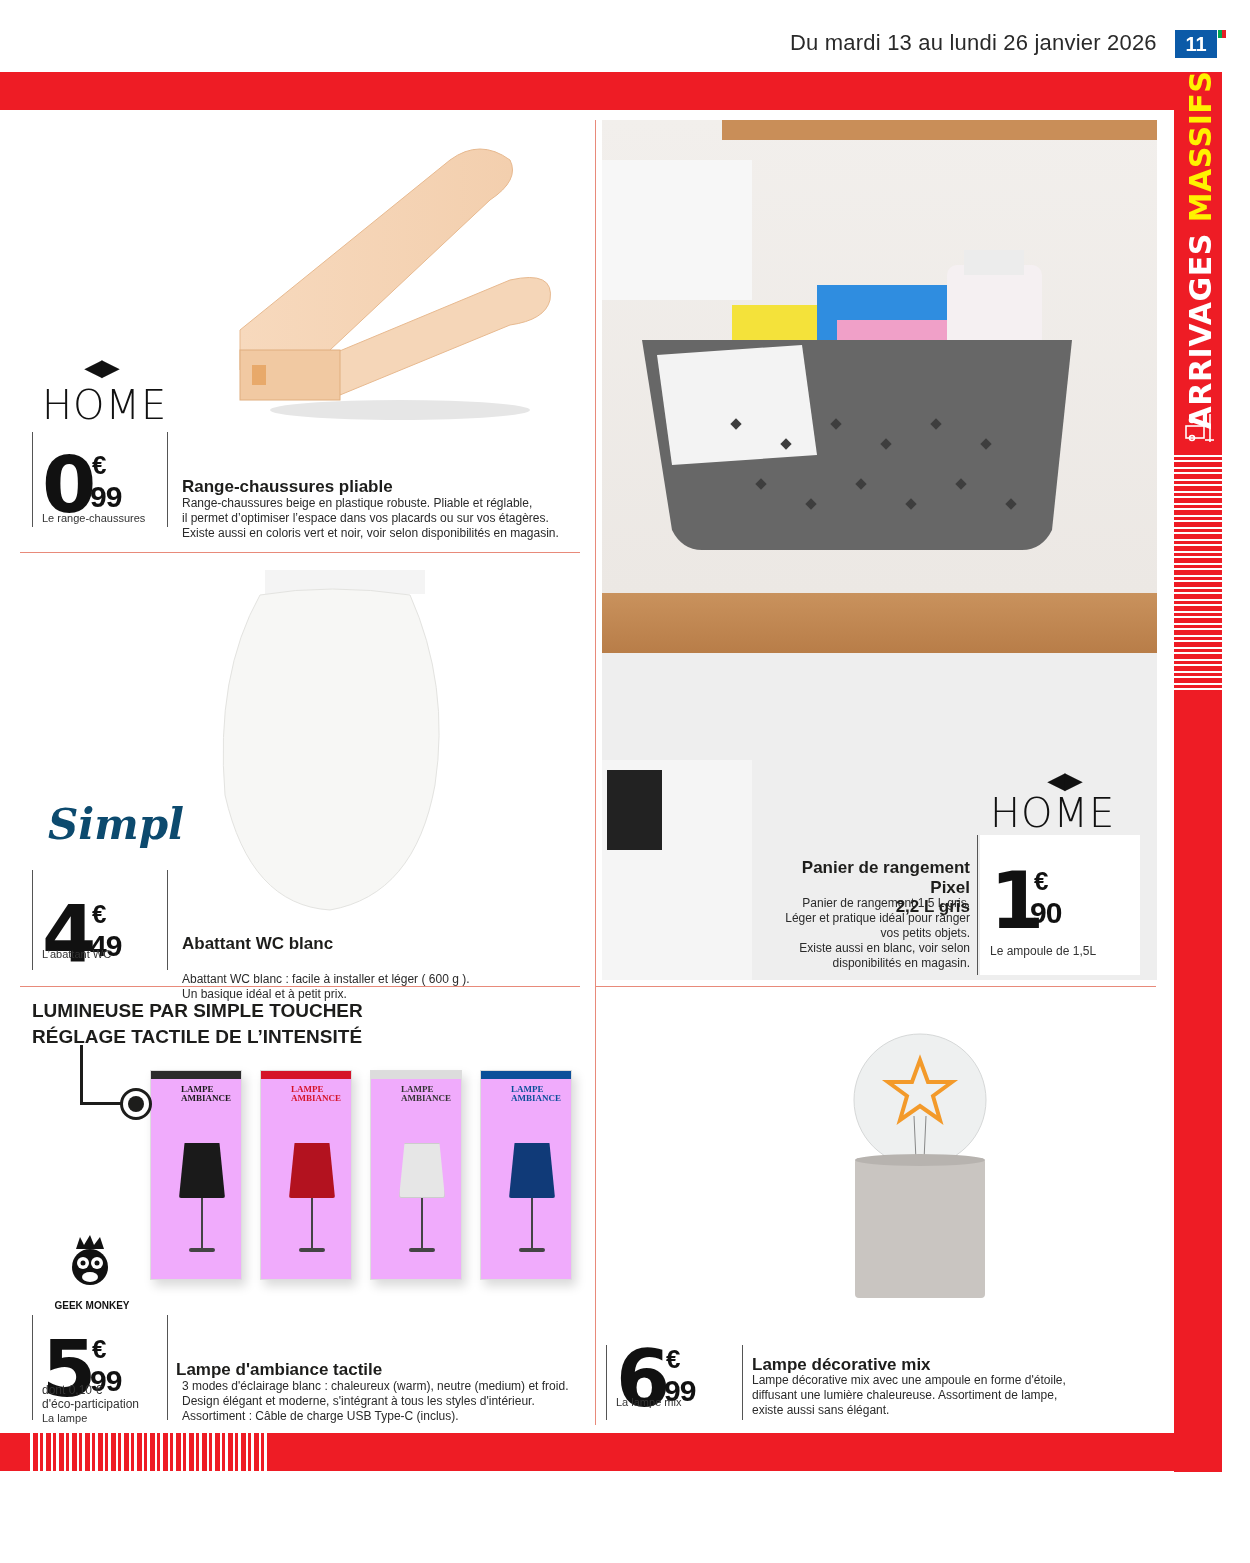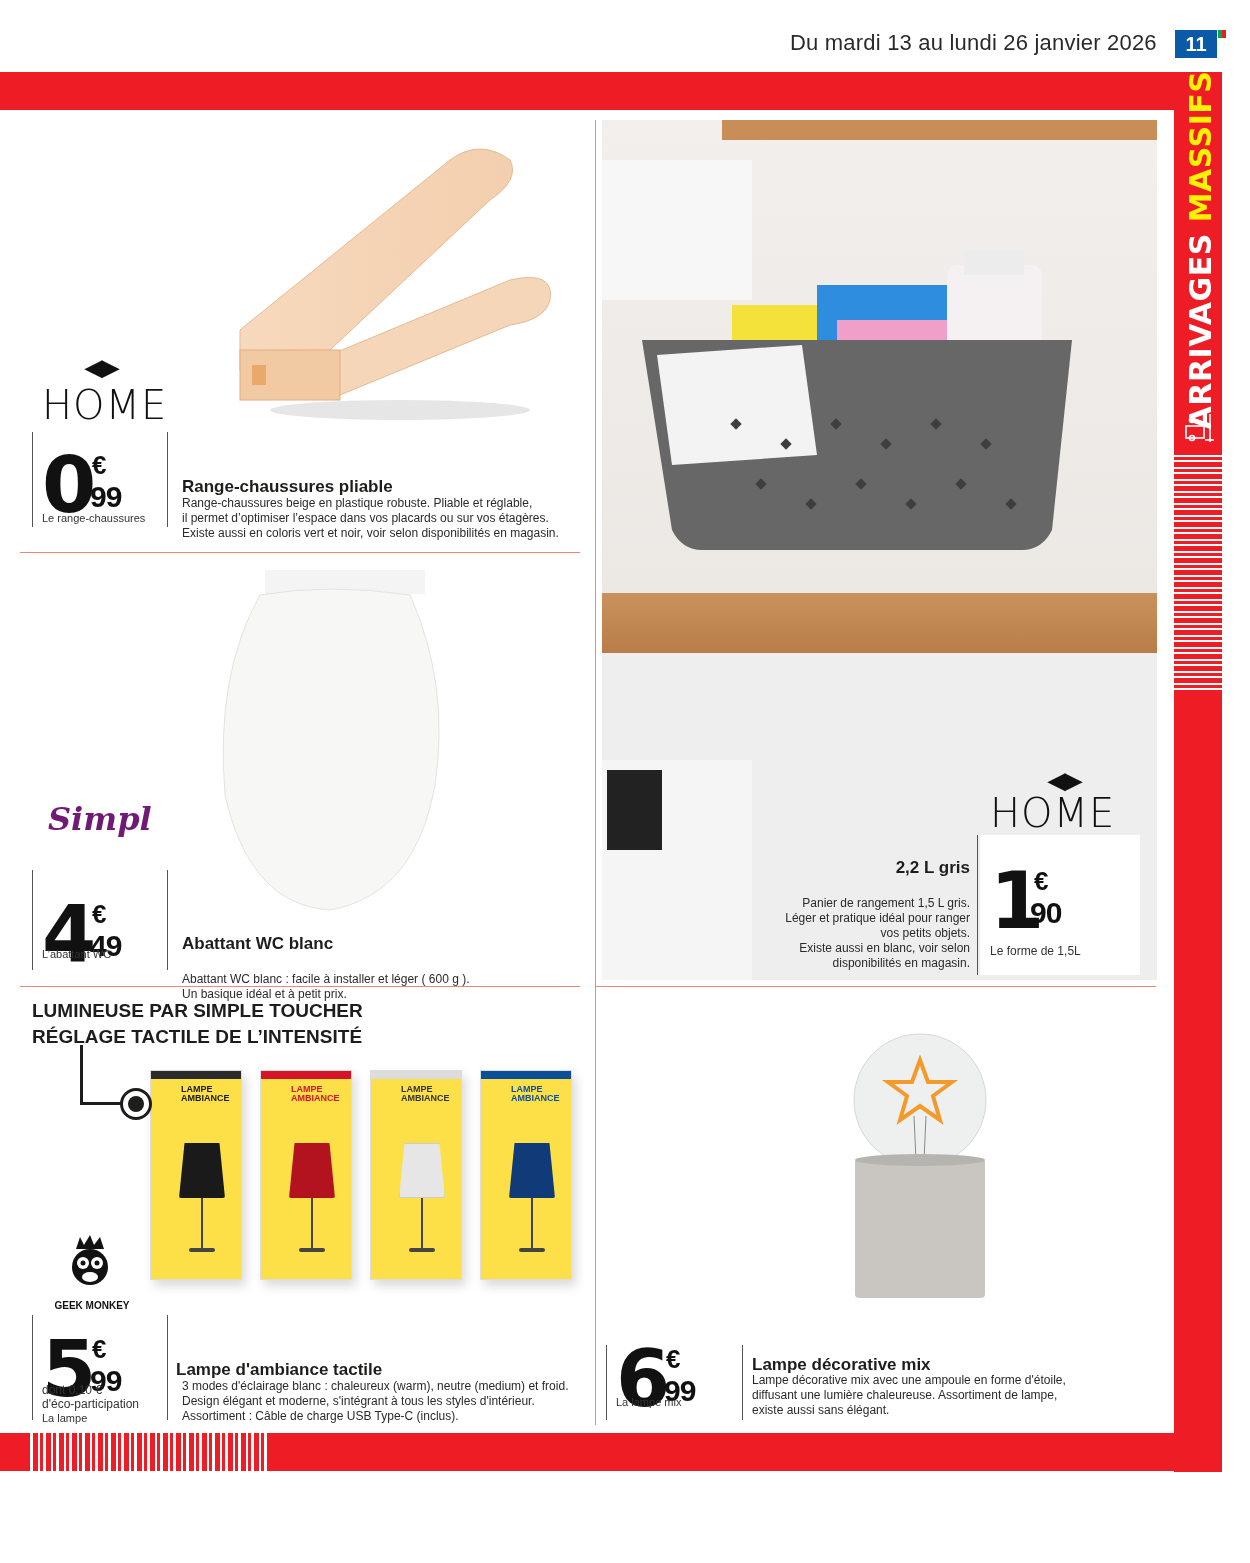--- a/index.html
+++ b/index.html
@@ -25,21 +25,21 @@
   .stripes-h { left: 30px; top: 1433px; width: 240px; height: 38px; background: repeating-linear-gradient(90deg, #ffffff 0 3px, #ee1c25 3px 8px, #ffffff 8px 10px, #ee1c25 10px 13px); }
 
   
   .hline { height: 1px; background: #e88a7a; }
   .vline-red { width: 1px; background: #e88a7a; }
   .vline-gray { width: 1px; background: #555; }
 
   
   .carrefour-mark { font-size: 22px; font-weight: bold; color: #111; text-align: center; }
   .home-logo { font-size: 40px; color: #111; letter-spacing: 1px; font-family: "DejaVu Sans", sans-serif; font-weight: 300; }
-  .simpl-logo { font-family: "DejaVu Serif", serif; font-style: italic; font-size: 32px; color: #701a75; font-weight: bold; }
+  .simpl-logo { font-family: "DejaVu Serif", serif; font-style: italic; font-size: 42px; color: #0c4a6e; font-weight: bold; }
   .geek-text { font-size: 10px; font-weight: bold; color: #111; text-align: center; }
 
   
   .price { position: absolute; }
   .price .int { font-size: 78px; font-weight: 900; line-height: 1; color: #111; font-family: "DejaVu Sans", sans-serif; letter-spacing: -3px; }
   .price .sup { position: absolute; top: 4px; font-size: 26px; font-weight: bold; color: #111; }
   .price .cents { position: absolute; top: 34px; font-size: 30px; font-weight: bold; color: #111; letter-spacing: -1px; }
   .price-unit { font-size: 11px; color: #333; line-height: 1.2; }
 
   
@@ -48,21 +48,21 @@
 
   .headline { left: 32px; top: 998px; font-size: 19px; font-weight: bold; line-height: 1.35; color: #1d1d1b; }
 
   
   .shoe-rack { left: 210px; top: 120px; width: 360px; height: 310px; }
   .wc-seat { left: 210px; top: 565px; width: 240px; height: 360px; }
   .basket-photo { left: 602px; top: 120px; width: 555px; height: 860px; overflow: hidden; background: linear-gradient(180deg,#f2efec 0%,#ece8e4 55%, #c9925d 55%, #b87d48 62%, #eeeeee 62%); }
   .lamps-group { left: 140px; top: 1070px; width: 430px; height: 220px; }
   .star-lamp { left: 840px; top: 1030px; width: 160px; height: 270px; }
 
-  .lamp-box { position: absolute; top: 0; width: 92px; height: 210px; background: #fde047; border: 1px solid #ddd; box-shadow: 4px 6px 10px rgba(0,0,0,0.15); }
+  .lamp-box { position: absolute; top: 0; width: 92px; height: 210px; background: #f0abfc; border: 1px solid #ddd; box-shadow: 4px 6px 10px rgba(0,0,0,0.15); font-family: Liberation Serif, serif; }
   .lamp-box .top { position: absolute; top: 0; left: 0; right: 0; height: 8px; }
   .lamp-box .lbl { position: absolute; top: 14px; left: 30px; font-size: 9px; font-weight: 900; line-height: 1; }
   .lamp-box .shade { position: absolute; left: 28px; top: 72px; width: 46px; height: 55px; border-radius: 6px 6px 2px 2px; clip-path: polygon(12% 0, 88% 0, 100% 100%, 0 100%); }
   .lamp-box .stem { position: absolute; left: 50px; top: 127px; width: 2px; height: 50px; background: #444; }
   .lamp-box .base { position: absolute; left: 38px; top: 177px; width: 26px; height: 4px; border-radius: 2px; background: #444; }
 
   .callout-line-v { left: 80px; top: 1045px; width: 3px; height: 60px; background: #1d1d1b; }
   .callout-line-h { left: 80px; top: 1102px; width: 45px; height: 3px; background: #1d1d1b; }
   .callout-dot { left: 120px; top: 1088px; width: 32px; height: 32px; border-radius: 50%; border: 3px solid #1d1d1b; background: #fff; }
   .callout-dot::after { content: ""; position: absolute; left: 5px; top: 5px; width: 16px; height: 16px; border-radius: 50%; background: #1d1d1b; }
@@ -183,35 +183,36 @@
     </g>
     <rect x="0" y="640" width="150" height="220" fill="#f5f5f5"></rect>
     <rect x="5" y="650" width="55" height="80" fill="#222"></rect>
   </svg>
 </div>
 <div class="abs carrefour-mark" style="left:1035px; top:768px; width:60px;">◀▶</div>
 <div class="abs home-logo" style="left:990px; top:790px;">HOME</div>
 <div class="abs price-box-white"></div>
 <div class="abs vline-gray" style="left:977px; top:835px; height:140px;"></div>
 <div class="abs p-title" style="left:770px; top:858px; width:200px; text-align:right; line-height:1.15;">
+  <div>Panier de rangement Pixel</div>
   <div>2,2 L gris</div>
 </div>
 <div class="abs p-desc" style="left:760px; top:896px; width:210px; text-align:right;">
   <div>Panier de rangement 1,5 L gris.</div>
   <div>Léger et pratique idéal pour ranger</div>
   <div>vos petits objets.</div>
   <div>Existe aussi en blanc, voir selon</div>
   <div>disponibilités en magasin.</div>
 </div>
 <div class="price" style="left:990px; top:862px;">
   <span class="int">1</span>
   <span class="sup" style="left:44px;">€</span>
   <span class="cents" style="left:40px;">90</span>
 </div>
-<div class="abs price-unit" style="left:990px; top:944px; font-size:12px;">Le forme de 1,5L</div>
+<div class="abs price-unit" style="left:990px; top:944px; font-size:12px;">Le ampoule de 1,5L</div>
 
 <div class="abs headline">
   <div>LUMINEUSE PAR SIMPLE TOUCHER</div>
   <div>RÉGLAGE TACTILE DE L’INTENSITÉ</div>
 </div>
 <div class="abs callout-line-v"></div>
 <div class="abs callout-line-h"></div>
 <div class="abs lamps-group">
   <div class="lamp-box" style="left:10px;">
     <div class="top" style="background:#2b2b2b;"></div>

